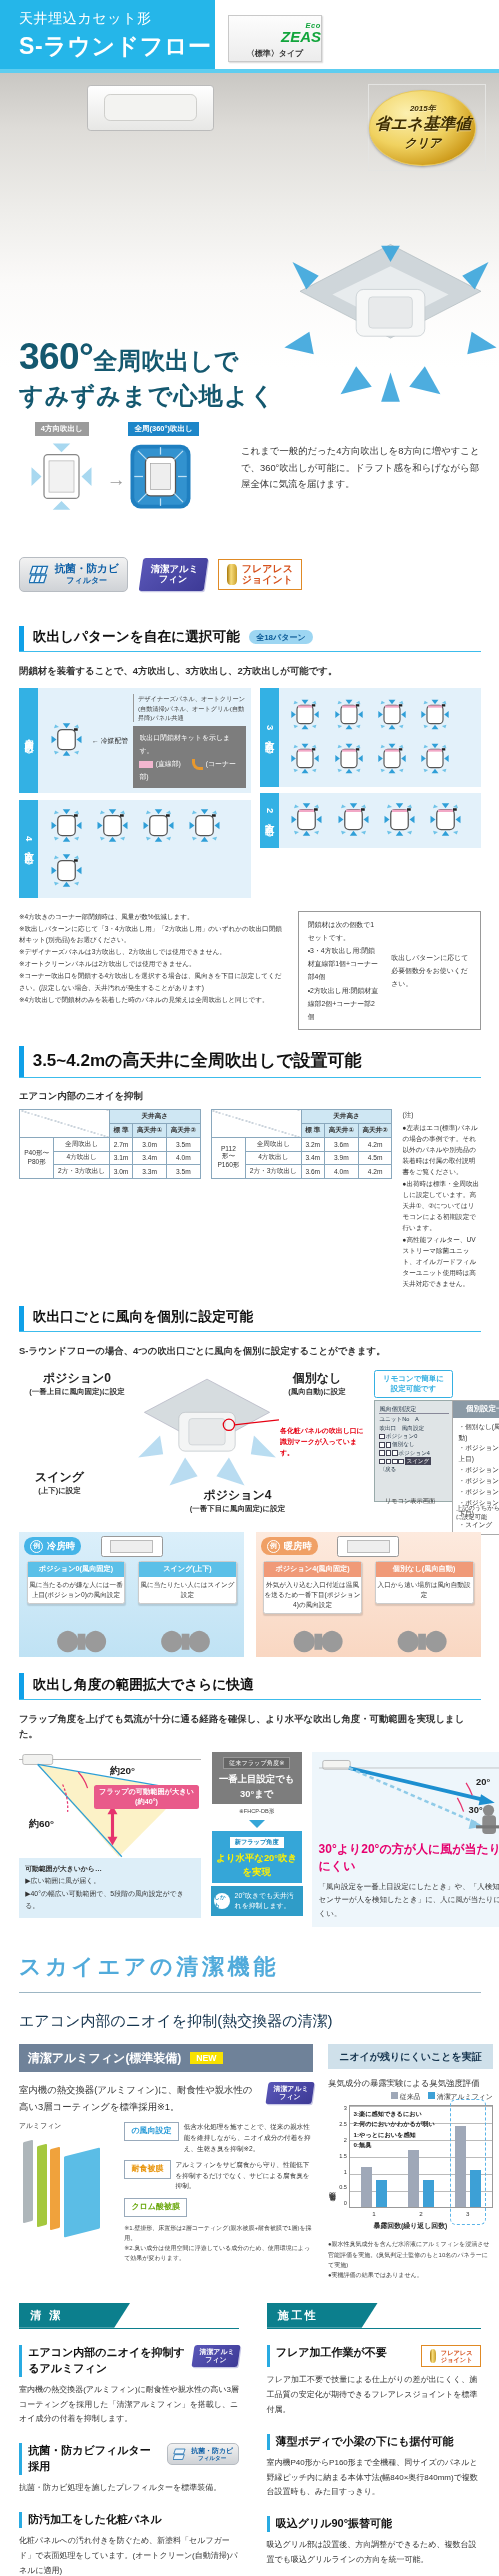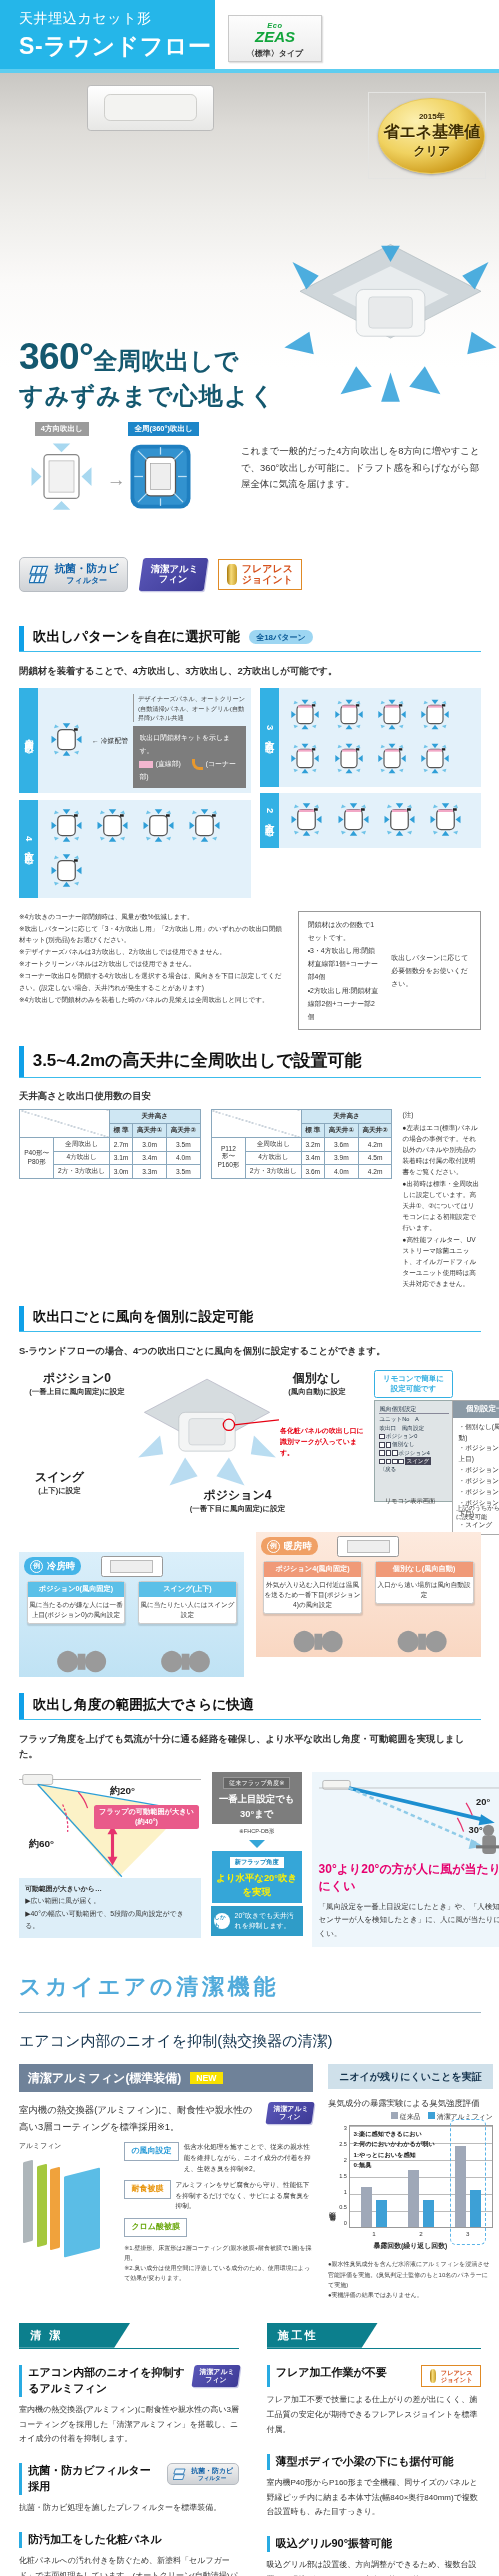--- a/index.html
+++ b/index.html
@@ -4,29 +4,29 @@
 <style>
   html,body{margin:0;padding:0;background:#fff;}
   body{width:500px;font-family:"Liberation Sans","DejaVu Sans",sans-serif;color:#333;}
   .page{position:relative;width:500px;overflow:hidden;}
   
   .hdr{position:relative;height:69px;}
   .hdr-left{position:absolute;left:0;top:0;width:215px;height:69px;background:#25b6e9;color:#fff;padding:10px 0 0 19px;box-sizing:border-box;}
   .hdr-cat{font-size:14px;letter-spacing:0.6px;}
   .hdr-name{font-size:23px;font-weight:bold;letter-spacing:0.6px;margin-top:2.5px;}
   .zeas{position:absolute;left:228px;top:15px;width:92px;height:45px;border:0.6px solid #c9c9c9;background:linear-gradient(180deg,#fdfdfd,#ececec);text-align:center;box-shadow:0.6px 0.6px 1.2px rgba(0,0,0,.15);}
-  .zeas-logo{font-style:italic;font-weight:bold;color:#12a53c;font-size:15px;line-height:1;margin-top:5.6px;}
+  .zeas-logo{font-style:italic;font-weight:bold;color:#12a53c;font-size:15px;line-height:1;margin-top:5.6px;text-align:right;}
   .zeas-eco{font-size:7.5px;display:block;letter-spacing:0.6px;}
   .zeas-type{font-size:8px;color:#333;margin-top:3.7px;font-weight:bold;}
   .hdr-strip{height:4.4px;background:#5ecdf0;}
   
   .hero{position:relative;height:345px;background:linear-gradient(180deg,#c9c7c3 0,#dedcd8 56px,#eeedea 137px,#fbfaf9 212px,#ffffff 294px);}
   .hero-unit{position:absolute;left:87px;top:11.2px;width:125px;height:44px;background:linear-gradient(180deg,#fff,#e7e7e5);border:0.6px solid #bbb;border-radius:3.7px;}
   .hero-unit::after{content:'';position:absolute;left:15.6px;top:8.7px;right:15.6px;bottom:8.7px;border:1.2px solid #cfcfcc;border-radius:6.2px;background:#f3f3f1;}
-  .gold-frame{position:absolute;right:13.7px;top:19px;width:116px;height:85px;border:0.6px solid #e4e4e2;display:flex;align-items:center;justify-content:flex-end;}
+  .gold-frame{position:absolute;right:13.7px;top:11px;width:116px;height:85px;border:0.6px solid #e4e4e2;display:flex;align-items:center;justify-content:flex-start;font-style:italic;}
   .gold{width:105px;height:74px;border-radius:50%;background:radial-gradient(ellipse at 35% 30%,#fcf0b0,#f0d260 45%,#cf9d1e 75%,#9c7208);border:1.9px solid #e7c75a;box-shadow:0 1.2px 2.5px rgba(0,0,0,.3);display:flex;flex-direction:column;align-items:center;justify-content:center;color:#3e2d00;text-shadow:0 0.6px 0 rgba(255,255,255,.4);}
   .gold .g1{font-size:8px;font-weight:bold;}
   .gold .g2{font-size:16px;font-weight:bold;}
   .gold .g3{font-size:12px;font-weight:bold;}
   .headline{position:absolute;left:19px;top:261px;color:#14586f;line-height:1.25;}
   .hl1 b{font-size:37px;letter-spacing:-0.6px;}
   .hl1 span{font-size:24px;font-weight:bold;}
   .hl2{font-size:24px;font-weight:bold;letter-spacing:1.2px;}
   .flow-svg{position:absolute;right:0;top:159px;}
   
@@ -93,21 +93,21 @@
   .rc-box{position:absolute;border:1.2px solid #35b0e2;color:#35b0e2;font-size:7.5px;font-weight:bold;text-align:center;padding:3.1px 5px;border-radius:2.5px;background:#fff;}
   .remote{position:absolute;background:#dfe4e6;border:0.6px solid #9aa;font-size:5.6px;color:#234;padding:3.1px 4.4px;line-height:1.5;}
   .remote .rt{border-bottom:0.6px solid #889;font-size:6.2px;margin-bottom:1.2px;}
   .remote .sel{background:#445;color:#fff;display:inline-block;padding:0 1.9px;}
   .rsq{display:inline-block;width:3.7px;height:3.7px;border:0.6px solid #445;margin-right:0.6px;vertical-align:middle;background:#fff;}
   .rcap{position:absolute;font-size:6.2px;color:#333;}
   .setlist{position:absolute;border:0.6px solid #aaa;background:#fff;font-size:6.6px;line-height:1.65;padding:3.7px 5.6px;}
   .setlist .slt{background:#8b9aa6;color:#fff;font-weight:bold;text-align:center;font-size:7.5px;margin:-3.7px -5.6px 3.7px;padding:2.5px 0;}
   .ex-row{display:flex;gap:11.2px;margin:12.5px 19px 0;}
   .ex-card{flex:1;position:relative;height:125px;padding:6.2px;box-sizing:border-box;}
-  .ex-card.cool{background:linear-gradient(180deg,#dbeffa,#bfe2f4);margin-top:20px;}
+  .ex-card.cool{background:linear-gradient(180deg,#dbeffa,#bfe2f4);}
   .ex-card.heat{background:linear-gradient(180deg,#fdeade,#f9d7c2);}
   .ex-badge{position:absolute;left:5px;top:5px;font-weight:bold;color:#fff;font-size:9.4px;padding:2.5px 6.2px;border-radius:8.7px;display:flex;align-items:center;gap:3.7px;}
   .cool .ex-badge{background:#45b5e8;}
   .heat .ex-badge{background:#f0a065;}
   .ex-badge .circ{border:0.6px solid #fff;border-radius:50%;width:11.2px;height:11.2px;font-size:6.9px;display:flex;align-items:center;justify-content:center;}
   .ex-unit{position:absolute;left:50%;top:3.7px;transform:translateX(-50%);width:60px;height:19px;background:#fff;border:0.6px solid #999;border-radius:2.5px;}
   .ex-unit::after{content:'';position:absolute;inset:3.1px 8.7px;border:0.6px solid #bbb;background:#eee;}
   .bub{position:absolute;width:43%;background:#fff;border:0.6px solid #ccc;border-radius:2.5px;font-size:6.6px;text-align:center;line-height:1.5;padding-bottom:3.7px;box-shadow:0.6px 1.2px 1.2px rgba(0,0,0,.12);}
   .bub .bl{color:#fff;font-weight:bold;font-size:7.2px;padding:1.9px 1.2px;margin-bottom:3.1px;}
   .cool .bl{background:#5bc0e8;}
@@ -425,21 +425,21 @@
       </div>
       <div style="align-self:center">吹出しパターンに応じて必要個数分をお使いください。</div>
     </div>
   </div>
 
   <div class="sec big">
     <h2>
         <span>3.5~4.2mの高天井に全周吹出しで設置可能</span>
       </h2>
   </div>
-  <div class="sub-h">天井高さと吹出口使用数の目安</div>
+  <div class="sub-h">エアコン内部のニオイを抑制</div>
   <div class="ht-row">
     <table class="ht">
       <tbody>
           <tr>
             <td class="diag" colspan="2" rowspan="2"></td>
             <th class="hd" colspan="3">天井高さ</th>
           </tr>
       <tr>
             <th class="hd">標 準</th>
             <th class="hd">高天井①</th>

